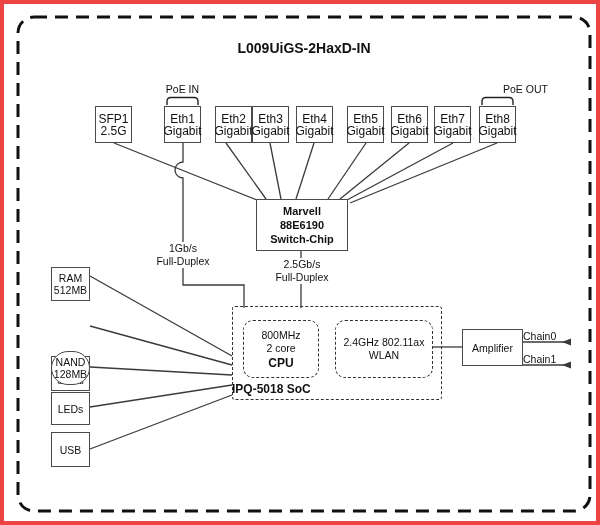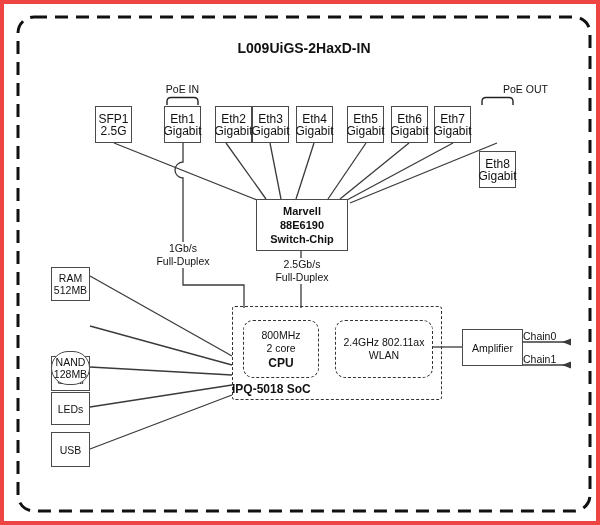--- a/index.html
+++ b/index.html
@@ -105,21 +105,21 @@
     <span>Gigabit</span>
   </div>
   <div class="box" style="left:387px; top:102px; width:37px; height:37px;">
     <span>Eth6</span>
     <span>Gigabit</span>
   </div>
   <div class="box" style="left:430px; top:102px; width:37px; height:37px;">
     <span>Eth7</span>
     <span>Gigabit</span>
   </div>
-  <div class="box" style="left:475px; top:102px; width:37px; height:37px;margin-top:45px;">
+  <div class="box" style="left:475px; top:102px; width:37px; height:37px;">
     <span>Eth8</span>
     <span>Gigabit</span>
   </div>
 
   <div class="box" style="left:252px; top:195px; width:92px; height:52px; font-size:11px; line-height:14px;">
     <span class="b">Marvell</span>
     <span class="b">88E6190</span>
     <span class="b">Switch-Chip</span>
   </div>
 

